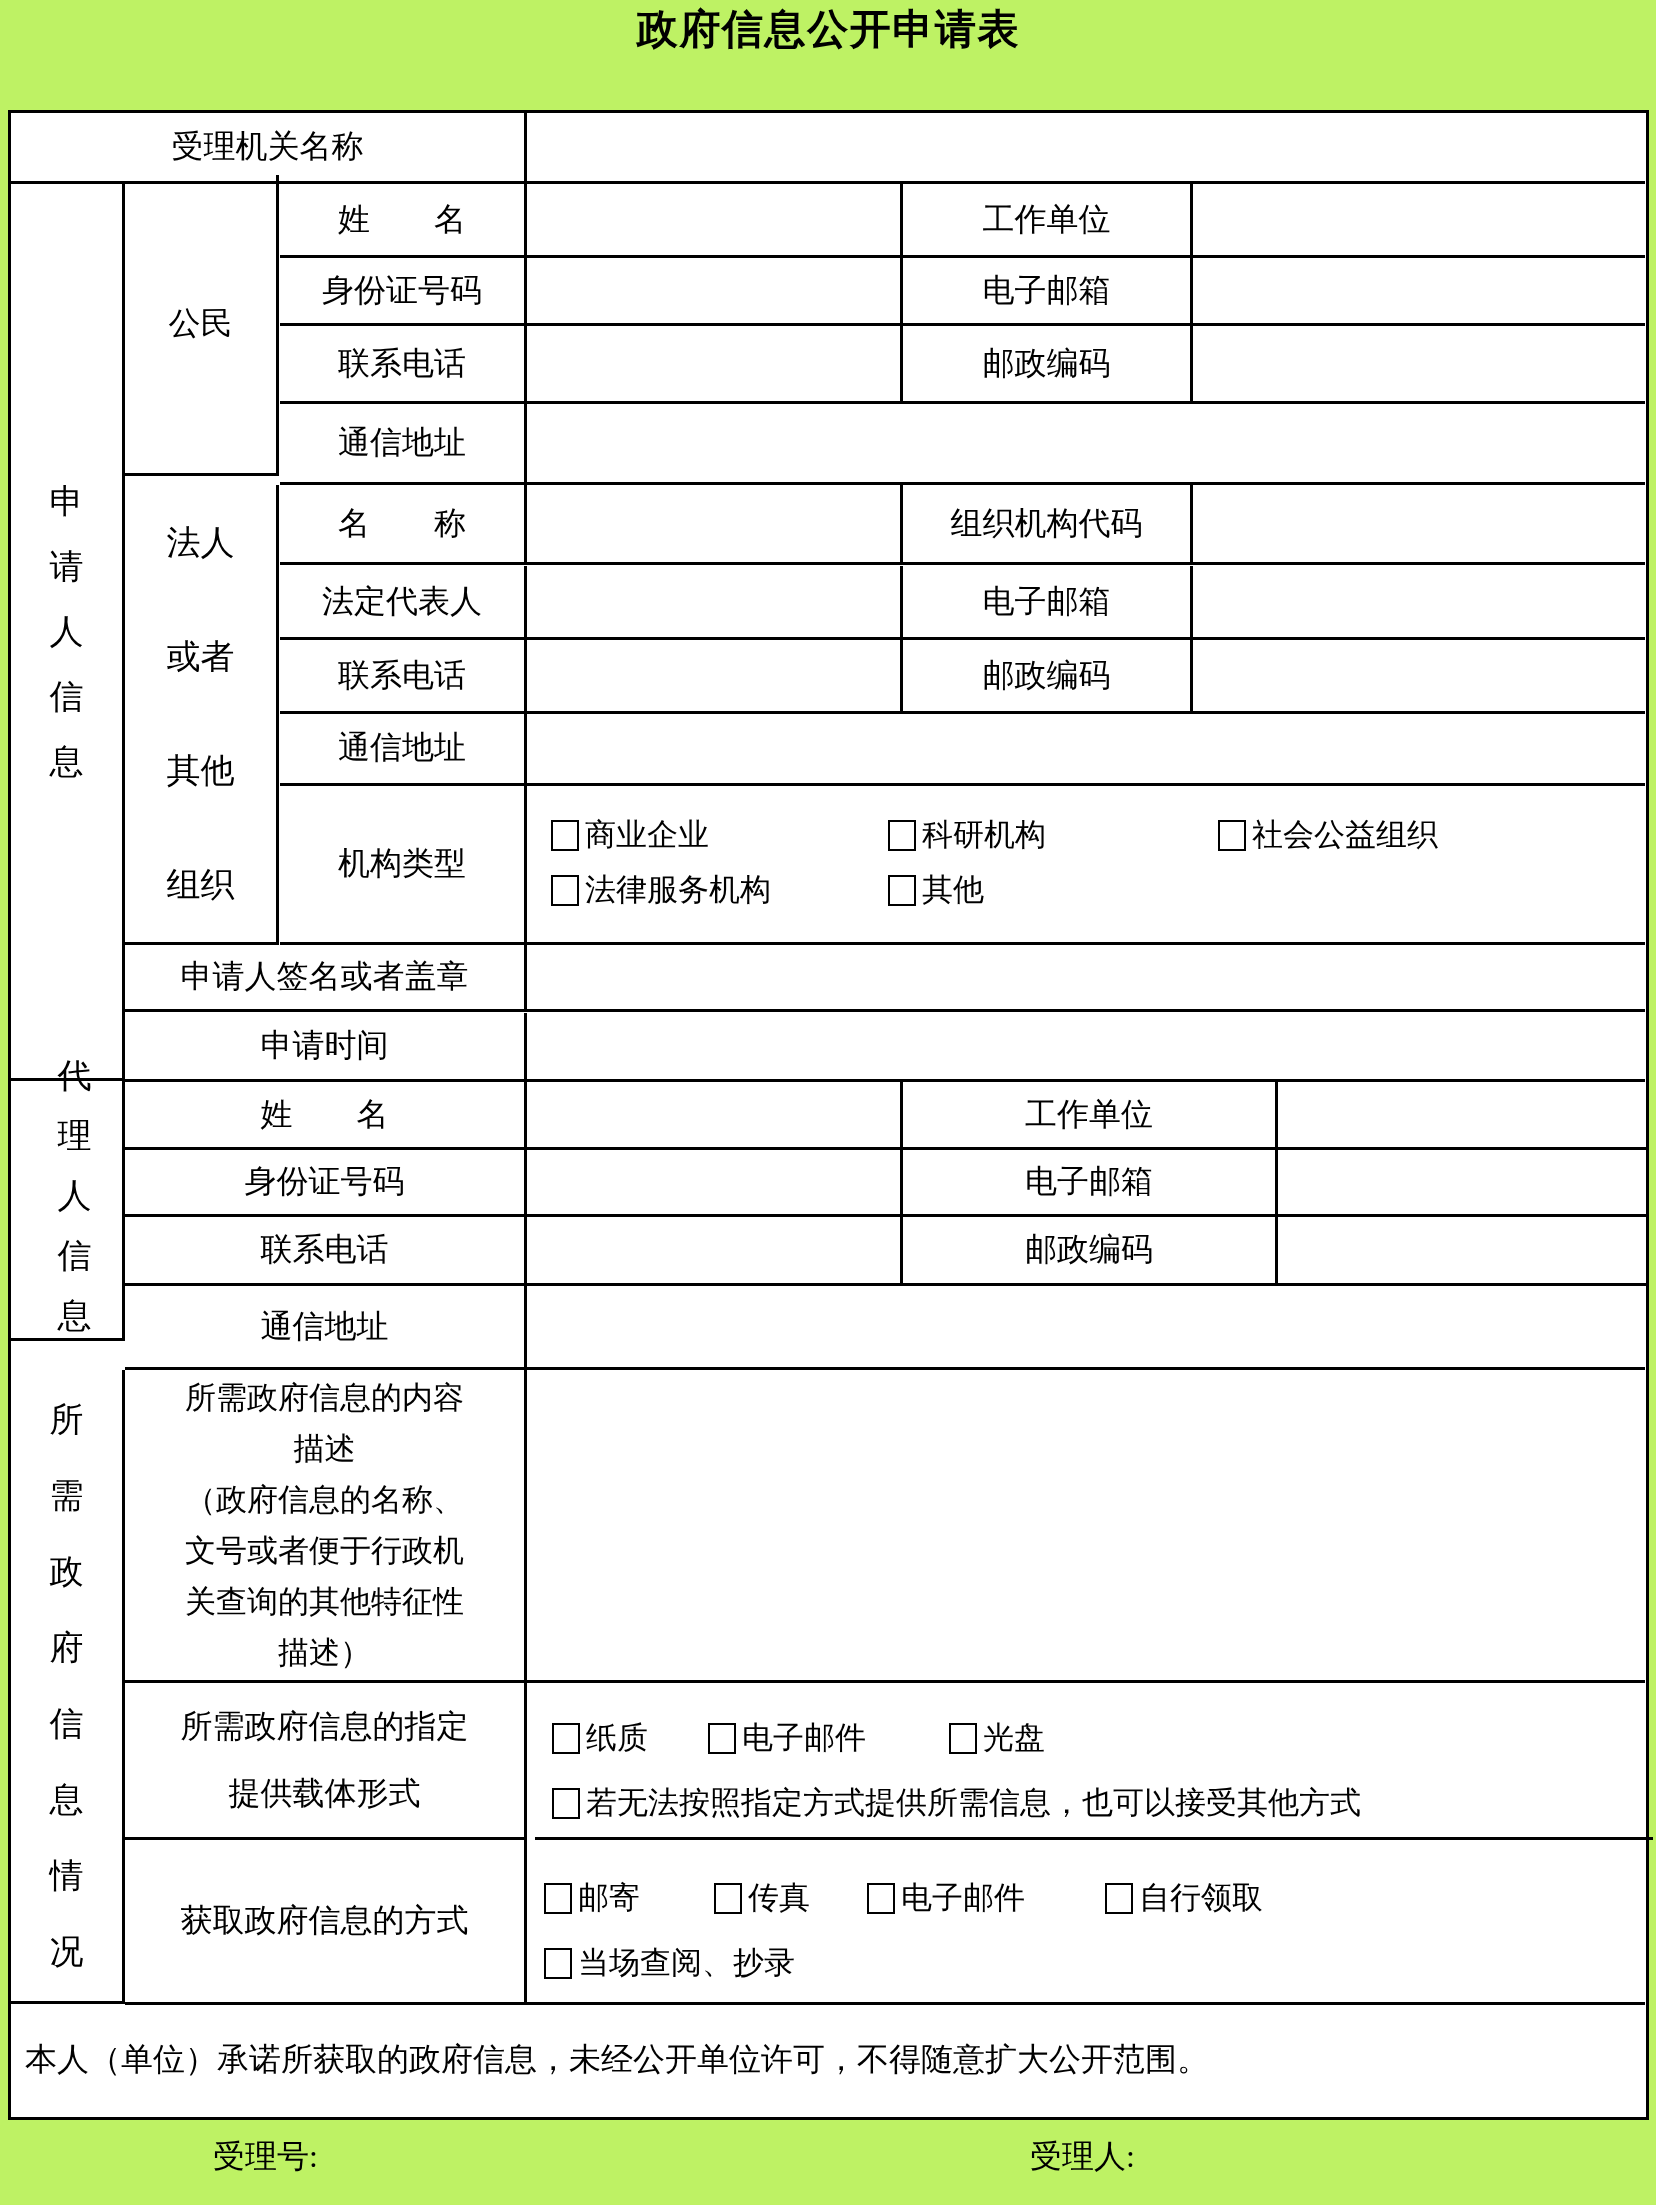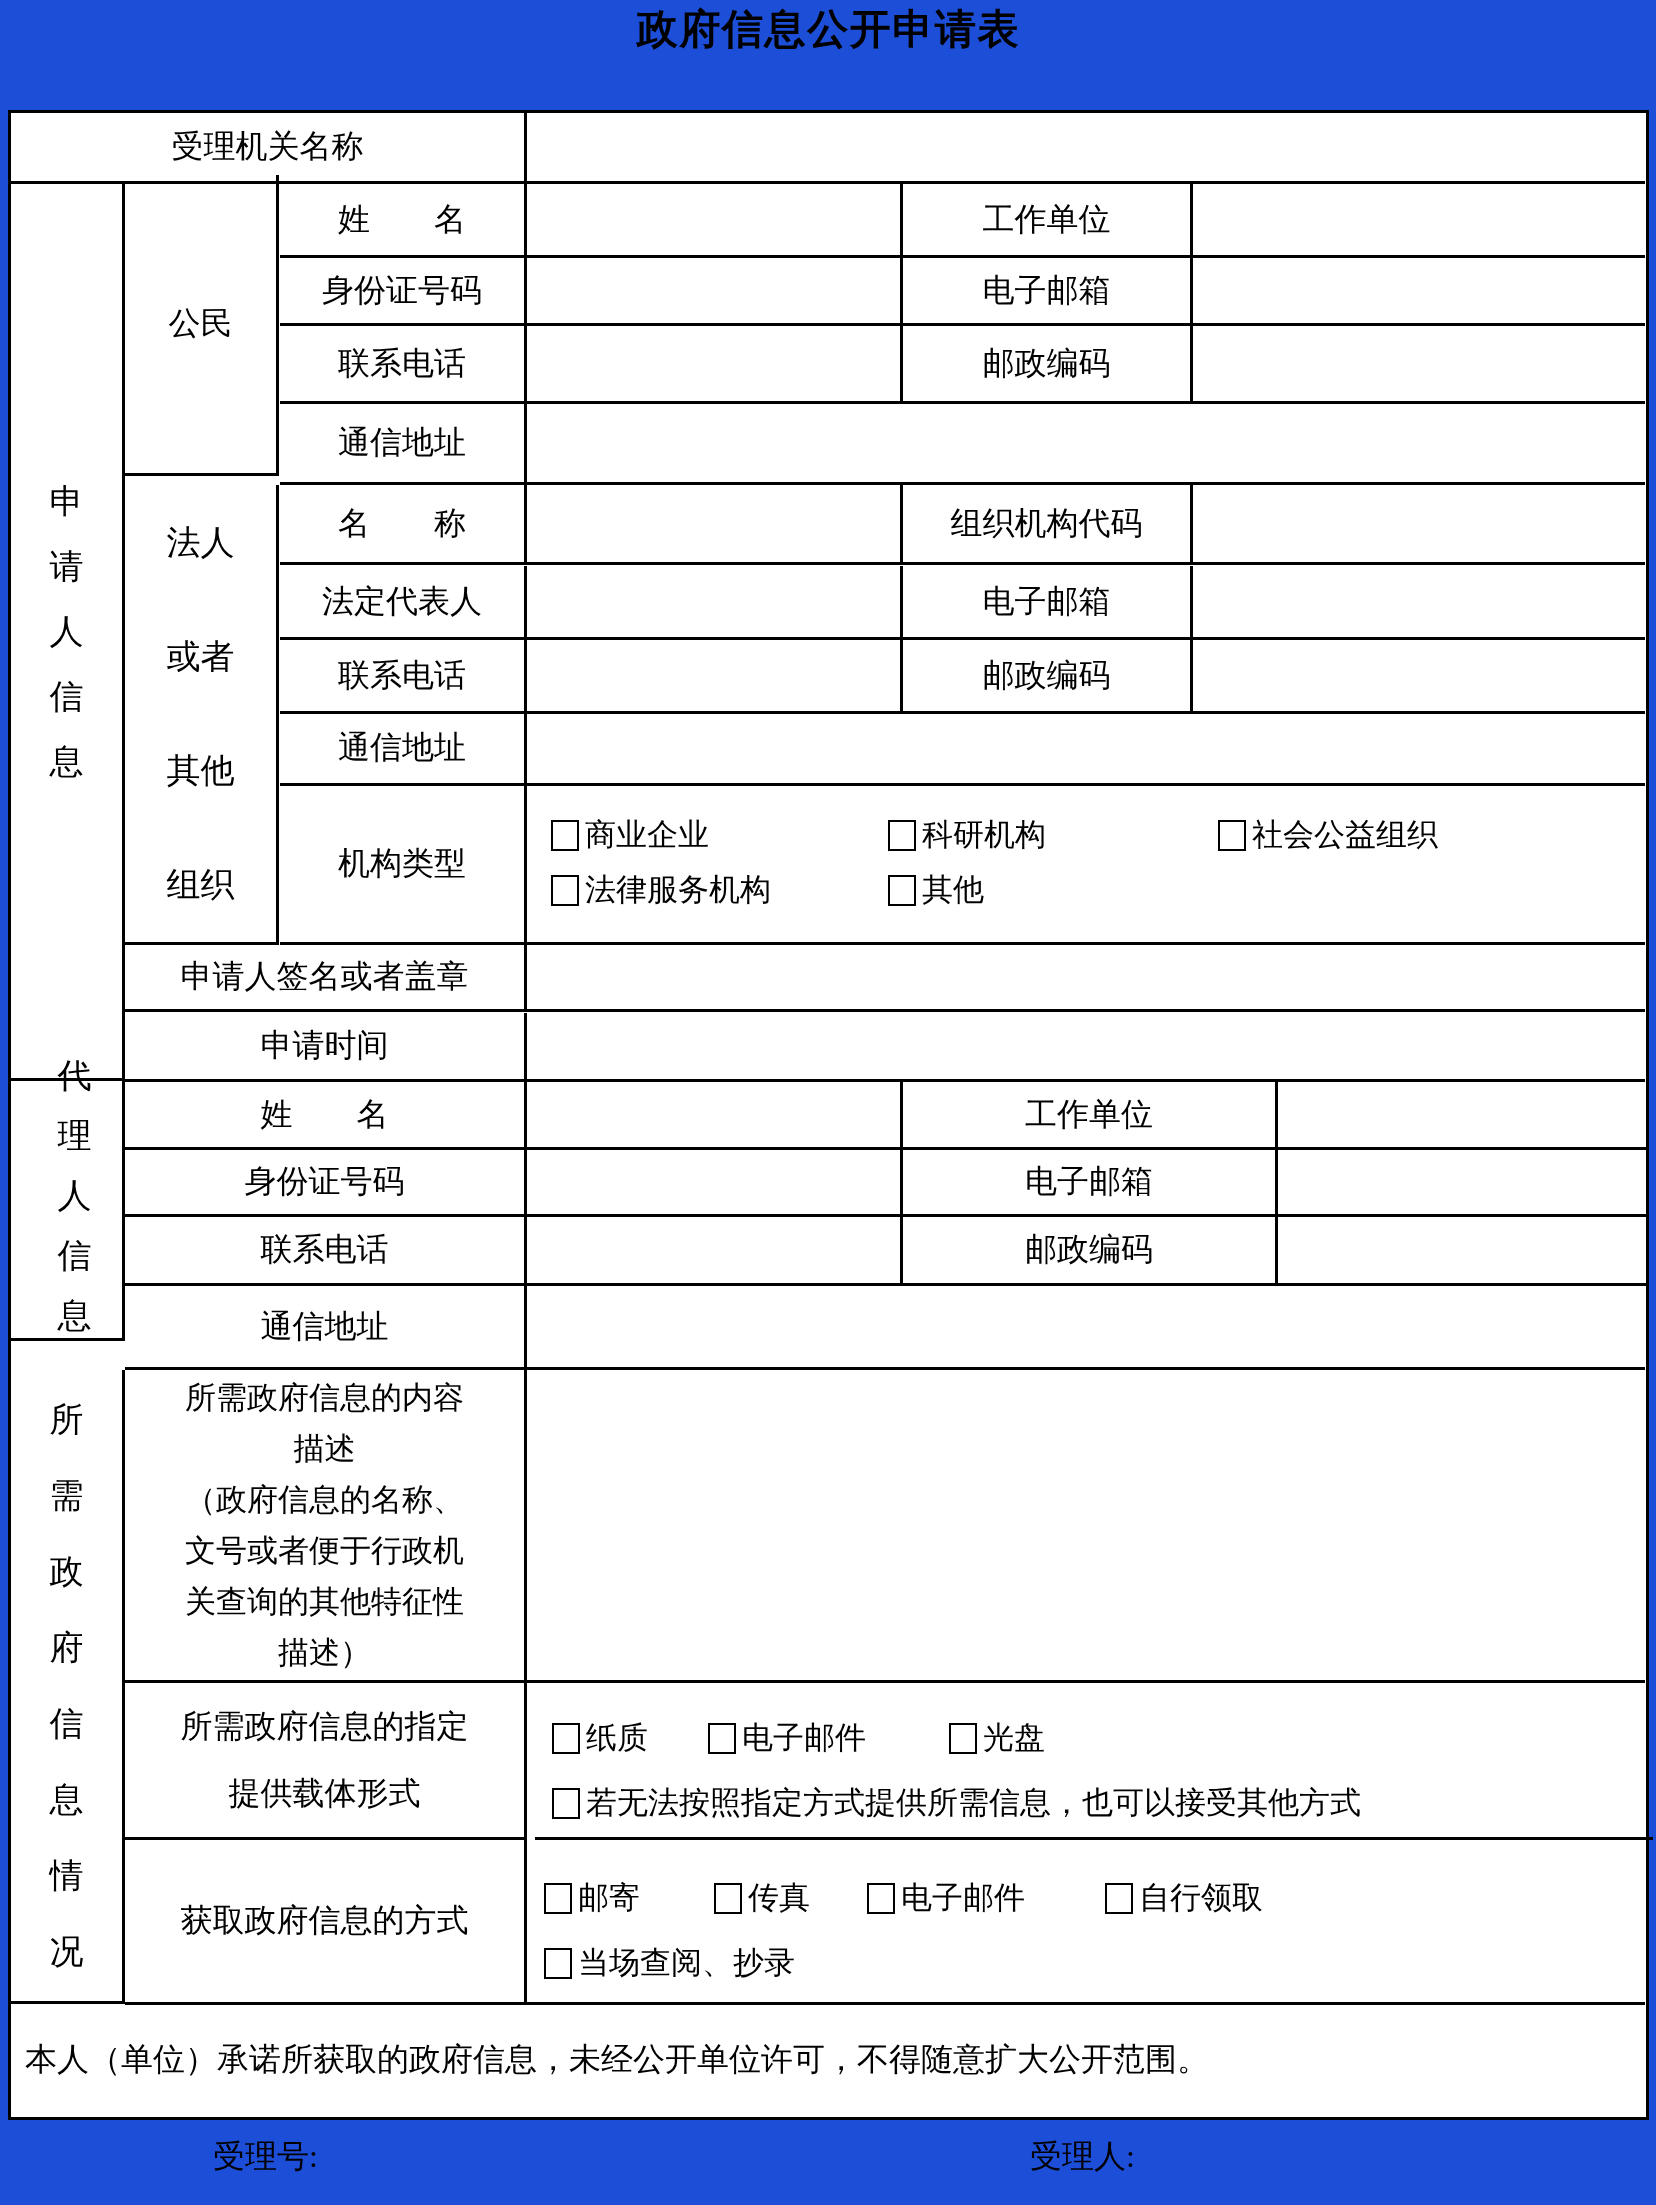--- a/index.html
+++ b/index.html
@@ -1,17 +1,17 @@
 <!DOCTYPE html>
 <html style="font-size:13px"><head>
 <meta charset="utf-8">
 <style>
   html,body { margin:0; padding:0; background:#888; }
   .page {
-    position:relative; width:1657px; height:2205px; background:#1d4ed8;
+    position:relative; width:1657px; height:2205px; background:#bef264;
     font-family:"Liberation Serif","DejaVu Serif",serif; color:#000;
     overflow:hidden;
   }
   .title {
     position:absolute; top:1.6px; left:0; width:100%; text-align:center;
     font-size:41px; font-weight:bold; letter-spacing:1.6px;
   }
   .tbl {
     position:absolute; left:8px; top:110px; width:1641px; height:2010px;
     border:3.2px solid #000; box-sizing:border-box; background:#fff;

